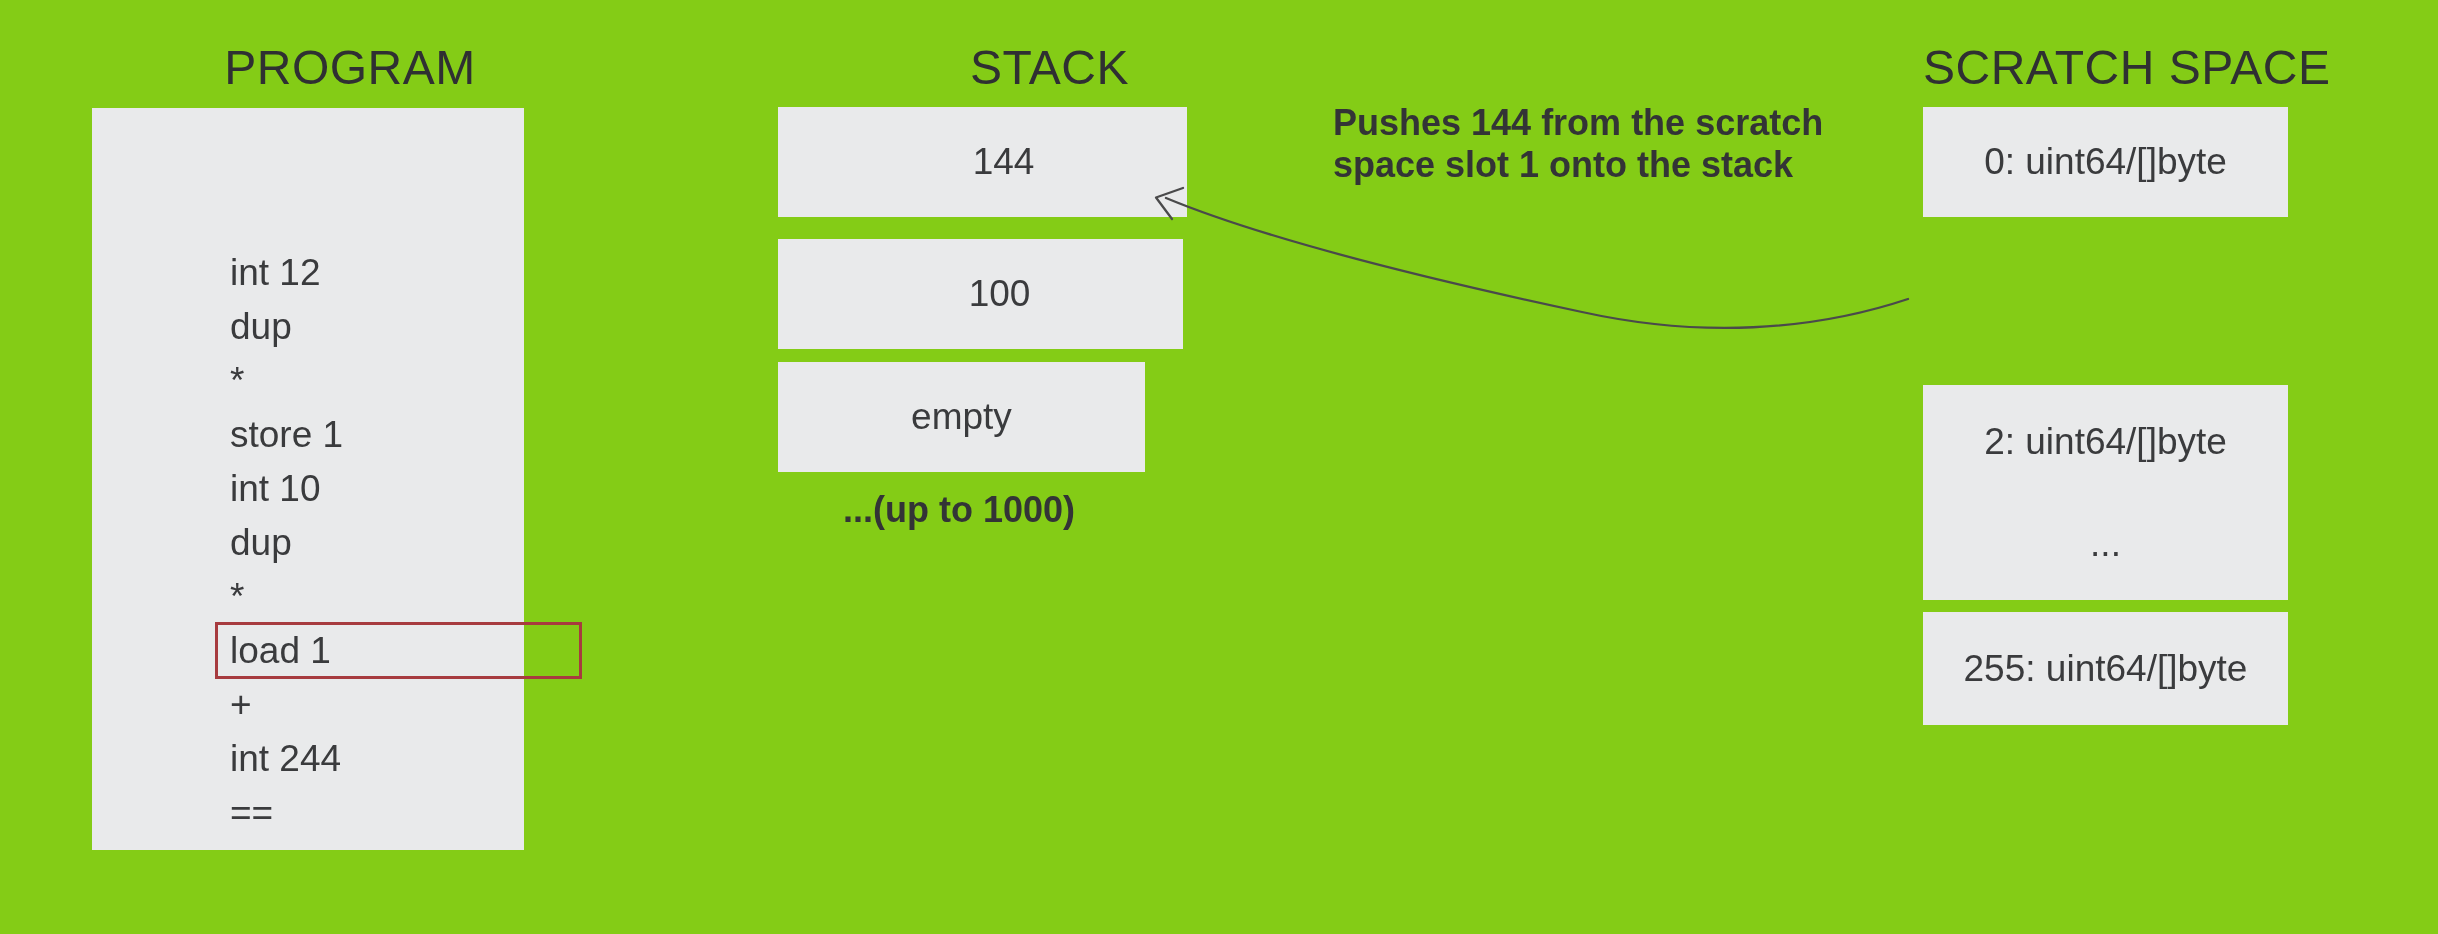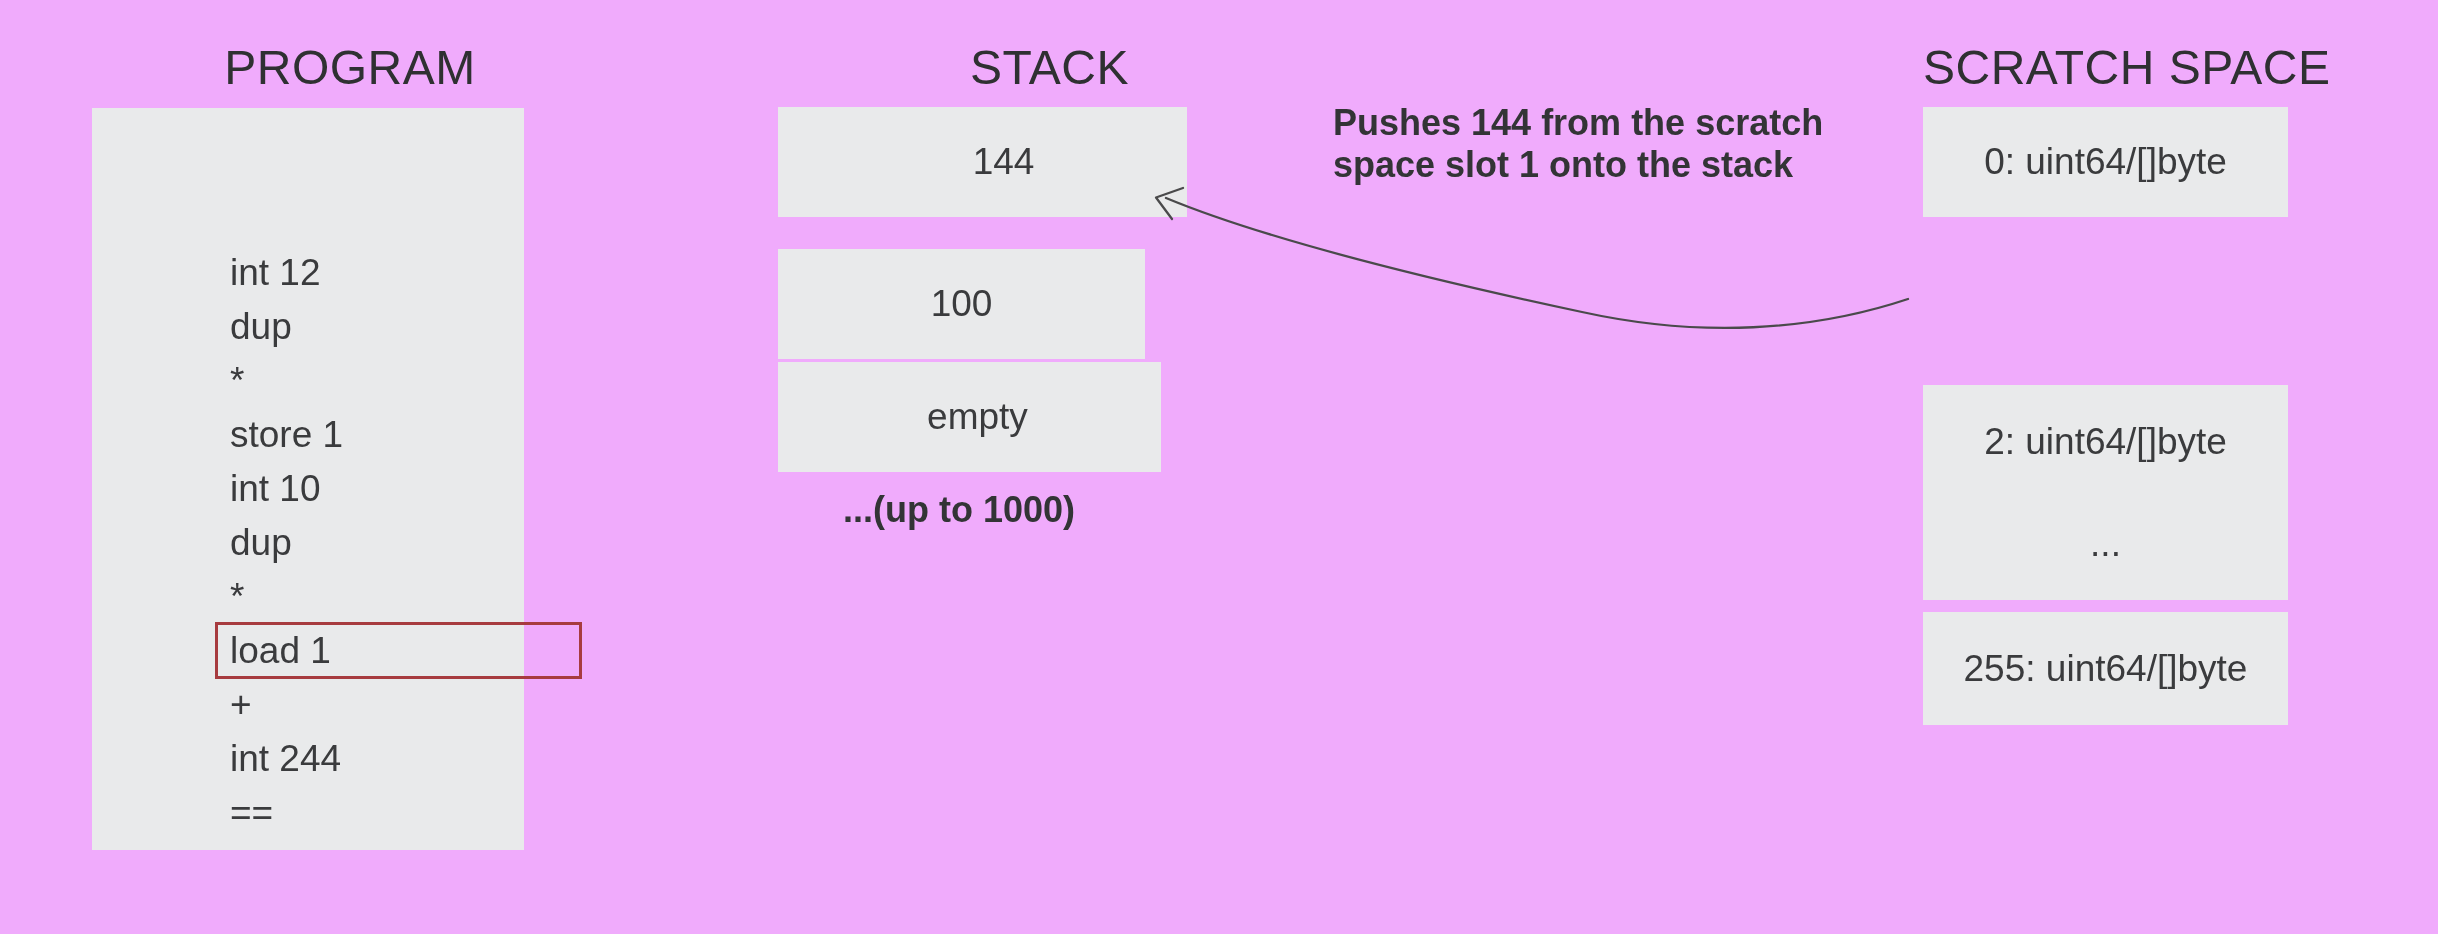--- a/index.html
+++ b/index.html
@@ -1,19 +1,19 @@
 <!DOCTYPE html>
 <html><head>
 <meta charset="utf-8">
 <style>
   html,body{margin:0;padding:0;background:#ffffff;}
   .canvas{
     position:relative;
     width:2438px;height:934px;
-    background:#f0abfc;
+    background:#84cc16;
     font-family:"Liberation Sans", sans-serif;
     color:#3a3b3d;
     overflow:hidden;
   }
   .col-title{
     position:absolute;
     top:44px;height:48px;line-height:48px;
     font-size:48px;letter-spacing:0.5px;
     color:#2f3032;text-align:center;
     white-space:nowrap;
@@ -85,22 +85,22 @@
       <div class="prog-row">dup</div>
       <div class="prog-row">*</div>
       <div class="prog-row hl">load 1</div>
       <div class="prog-row">+</div>
       <div class="prog-row">int 244</div>
       <div class="prog-row">==</div>
     </div>
   </div>
 
   <div class="cell stack-cell" style="top:107px;padding-left:42px;">144</div>
-  <div class="cell stack-cell" style="top:249px;">100</div>
-  <div class="cell stack-cell" style="top:362px;padding-left:16px;">empty</div>
+  <div class="cell stack-cell" style="top:239px;padding-left:38px;">100</div>
+  <div class="cell stack-cell" style="top:362px;">empty</div>
   <div class="stack-note">...(up to 1000)</div>
 
   <div class="annotation">
     <div>Pushes 144 from the scratch</div>
     <div>space slot 1 onto the stack</div>
   </div>
 
   <svg class="arrow-svg" viewBox="0 0 2438 934">
     <path d="M1908 299 C1812 331 1700 338 1582 312 C1446 283 1272 242 1166 198" fill="none" stroke="#4a4a4b" stroke-width="2.3" stroke-linecap="round"></path>
     <path d="M1183 188 L1156 197.5 L1172 219" fill="none" stroke="#4a4a4b" stroke-width="2.3" stroke-linecap="round" stroke-linejoin="round"></path>

